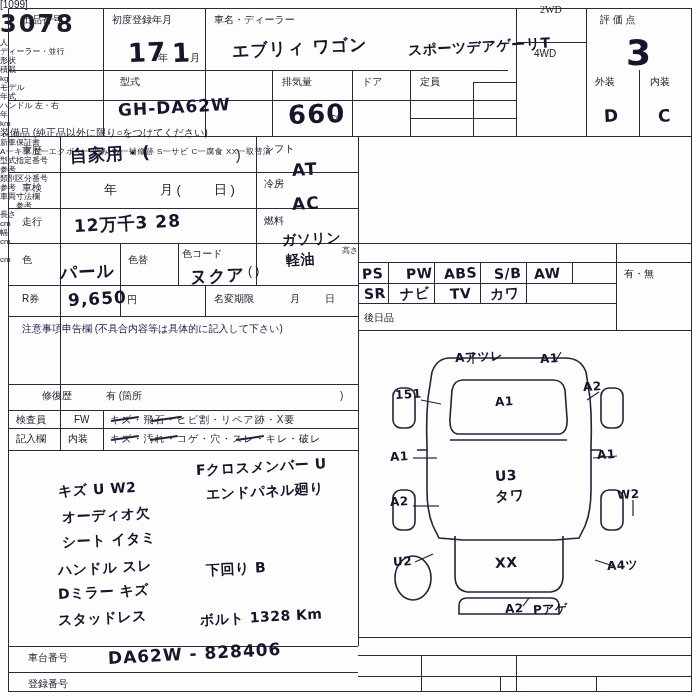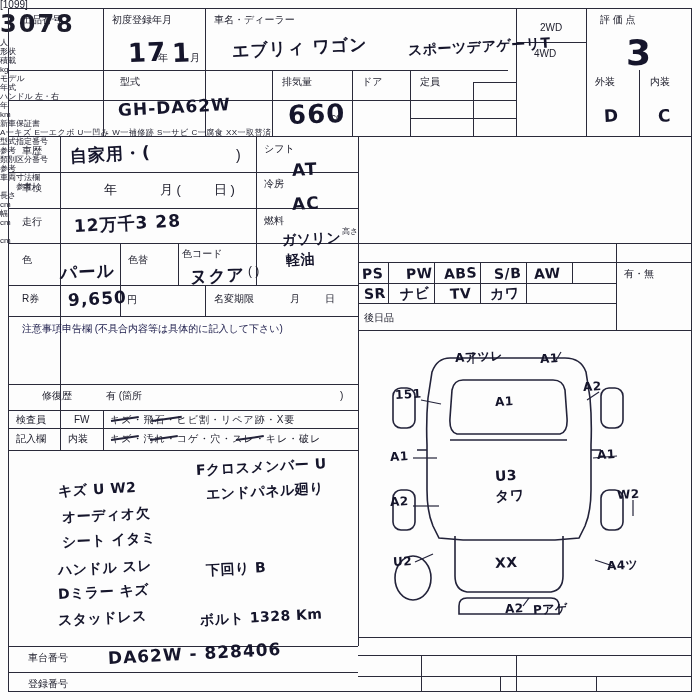--- a/index.html
+++ b/index.html
@@ -98,34 +98,35 @@
   <div class="lbl" style="left:112px;top:14px;">初度登録年月</div>
   <div class="hand hw-big" style="left:128px;top:38px;">17</div>
   <div class="lbl" style="left:158px;top:52px;">年</div>
   <div class="hand hw-big" style="left:172px;top:38px;">1</div>
   <div class="lbl" style="left:190px;top:52px;">月</div>
 
   <div class="lbl" style="left:214px;top:14px;">車名・ディーラー</div>
   <div class="hand hw" style="left:232px;top:40px;">エブリィ ワゴン</div>
   <div class="hand hw-s" style="left:408px;top:42px;">スポーツデアゲーリT</div>
 
-  <div class="lbl" style="left:540px;top:22px;">2WD</div>
+  <div class="lbl" style="left:540px;top:4px;font-family:Liberation Serif, serif;">2WD</div>
   <div class="lbl" style="left:534px;top:48px;">4WD</div>
   <div class="lbl" style="left:600px;top:14px;">評 価 点</div>
   <div class="hand" style="left:626px;top:32px;font-size:36px;">3</div>
 
   <div class="lbl" style="left:120px;top:76px;">型式</div>
   <div class="hand hw" style="left:118px;top:100px;">GH-DA62W</div>
   <div class="lbl" style="left:282px;top:76px;">排気量</div>
   <div class="hand hw-big" style="left:288px;top:100px;">660</div>
   <div class="lbl" style="left:331px;top:112px;">cc</div>
 
   <div class="lbl" style="left:362px;top:76px;">ドア</div>
   <div class="lbl" style="left:420px;top:76px;">定員</div>
   <div class="lbl8" style="left:480px;top:72px;">人</div>
+  <div class="lbl8" style="left:478px;top:86px;">ディーラー・並行</div>
   <div class="lbl8" style="left:362px;top:106px;">形状</div>
   <div class="lbl8" style="left:418px;top:106px;">積載</div>
   <div class="lbl8" style="left:480px;top:104px;">kg</div>
   <div class="lbl8" style="left:478px;top:104px;width:45px;text-align:left;">モデル<br>年式</div>
   <div class="lbl8" style="left:478px;top:122px;">ハンドル 左・右</div>
   <div class="lbl8" style="left:504px;top:72px;">年</div>
 
   <div class="lbl" style="left:595px;top:76px;">外装</div>
   <div class="lbl" style="left:650px;top:76px;">内装</div>
   <div class="hand hw" style="left:604px;top:106px;">D</div>
@@ -193,20 +194,21 @@
   <div class="hand hw-s" style="left:206px;top:562px;">下回り B</div>
   <div class="hand hw-s" style="left:58px;top:586px;">Dミラー キズ</div>
   <div class="hand hw-s" style="left:58px;top:612px;">スタッドレス</div>
   <div class="hand hw-s" style="left:200px;top:612px;">ボルト 1328 Km</div>
 
   <div class="lbl" style="left:28px;top:652px;">車台番号</div>
   <div class="hand hw" style="left:108px;top:648px;">DA62W - 828406</div>
   <div class="lbl" style="left:28px;top:678px;">登録番号</div>
 
 
+  <div class="lbl9" style="left:370px;top:249px;">装備品 (純正品以外に限り○をつけてください)</div>
   <div class="lbl8" style="left:620px;top:250px;">新車保証書</div>
 
   <div class="hand hw-s" style="left:362px;top:266px;">PS</div>
   <div class="hand hw-s" style="left:406px;top:266px;">PW</div>
   <div class="hand hw-s" style="left:444px;top:266px;">ABS</div>
   <div class="hand hw-s" style="left:494px;top:266px;">S/B</div>
   <div class="hand hw-s" style="left:534px;top:266px;">AW</div>
   <div class="hand hw-s" style="left:364px;top:286px;">SR</div>
   <div class="hand hw-s" style="left:400px;top:286px;">ナビ</div>
   <div class="hand hw-s" style="left:450px;top:286px;">TV</div>

